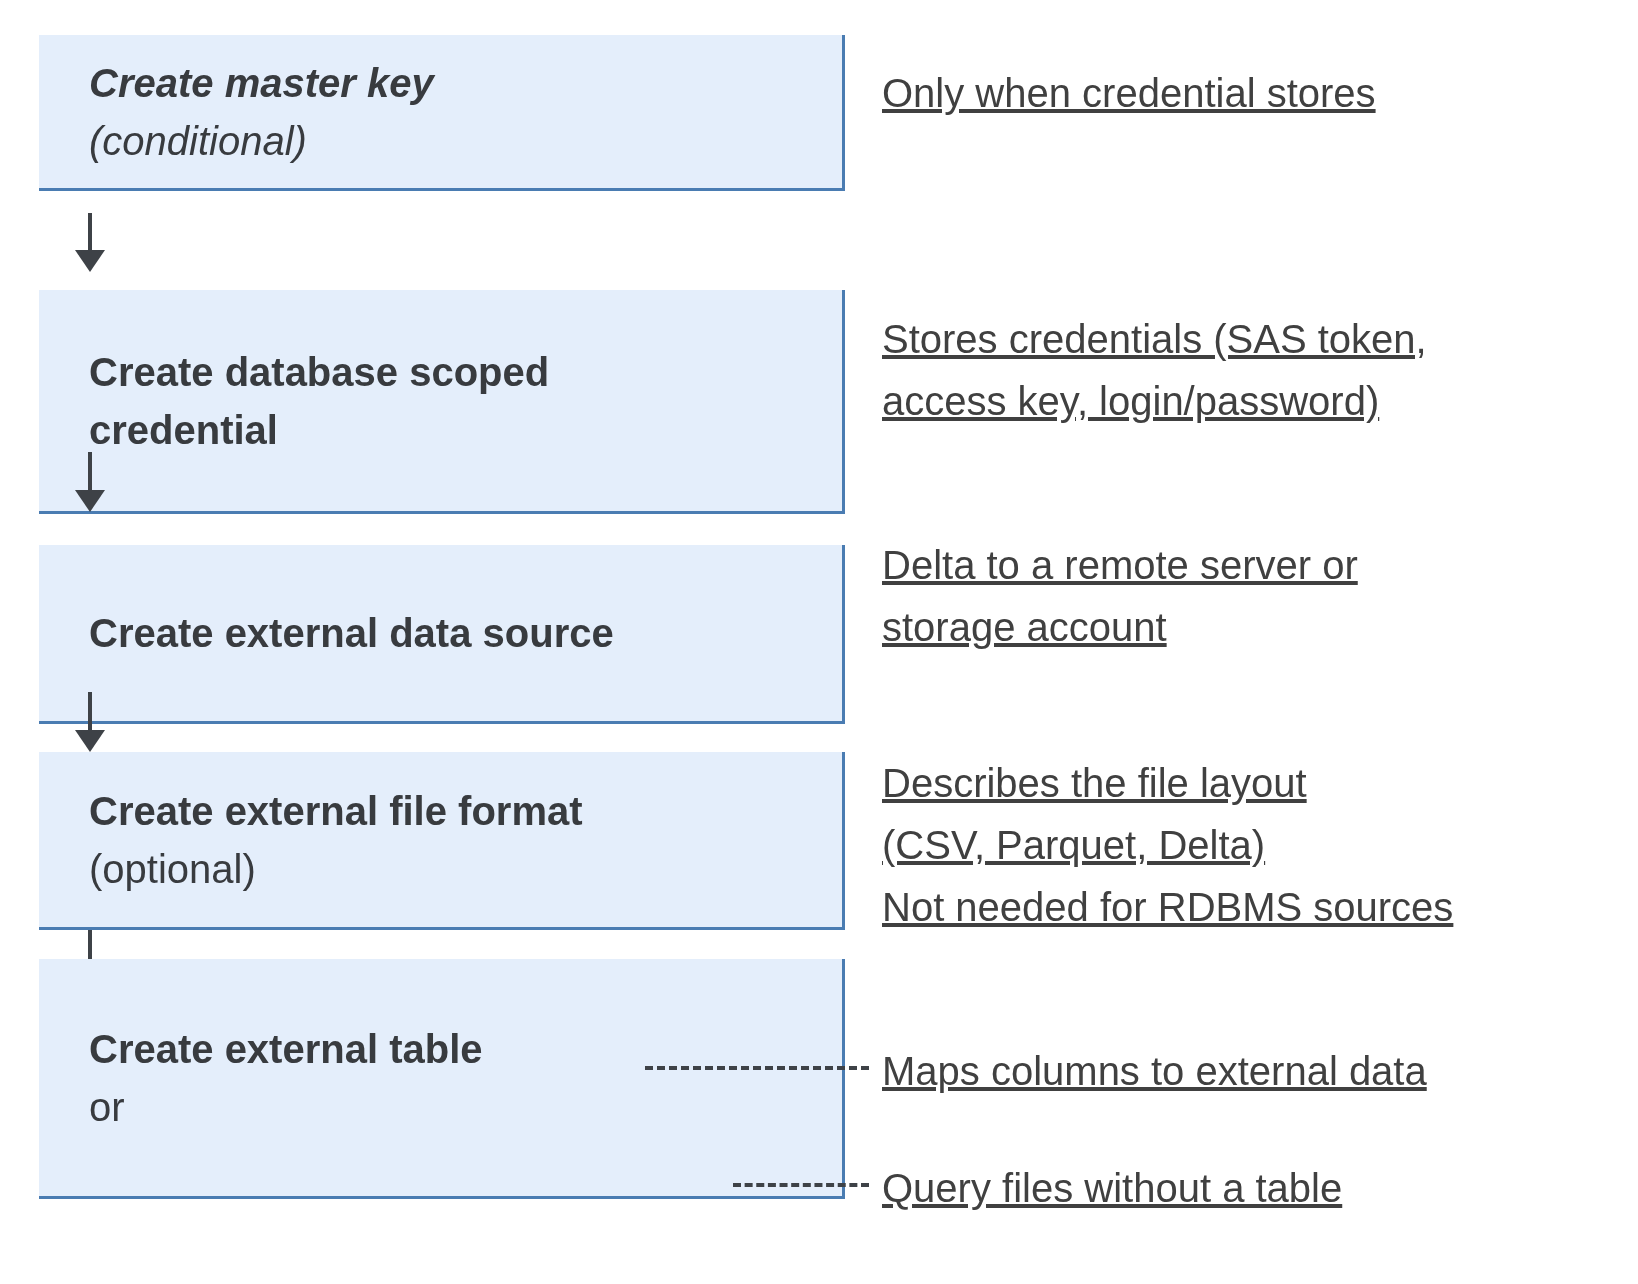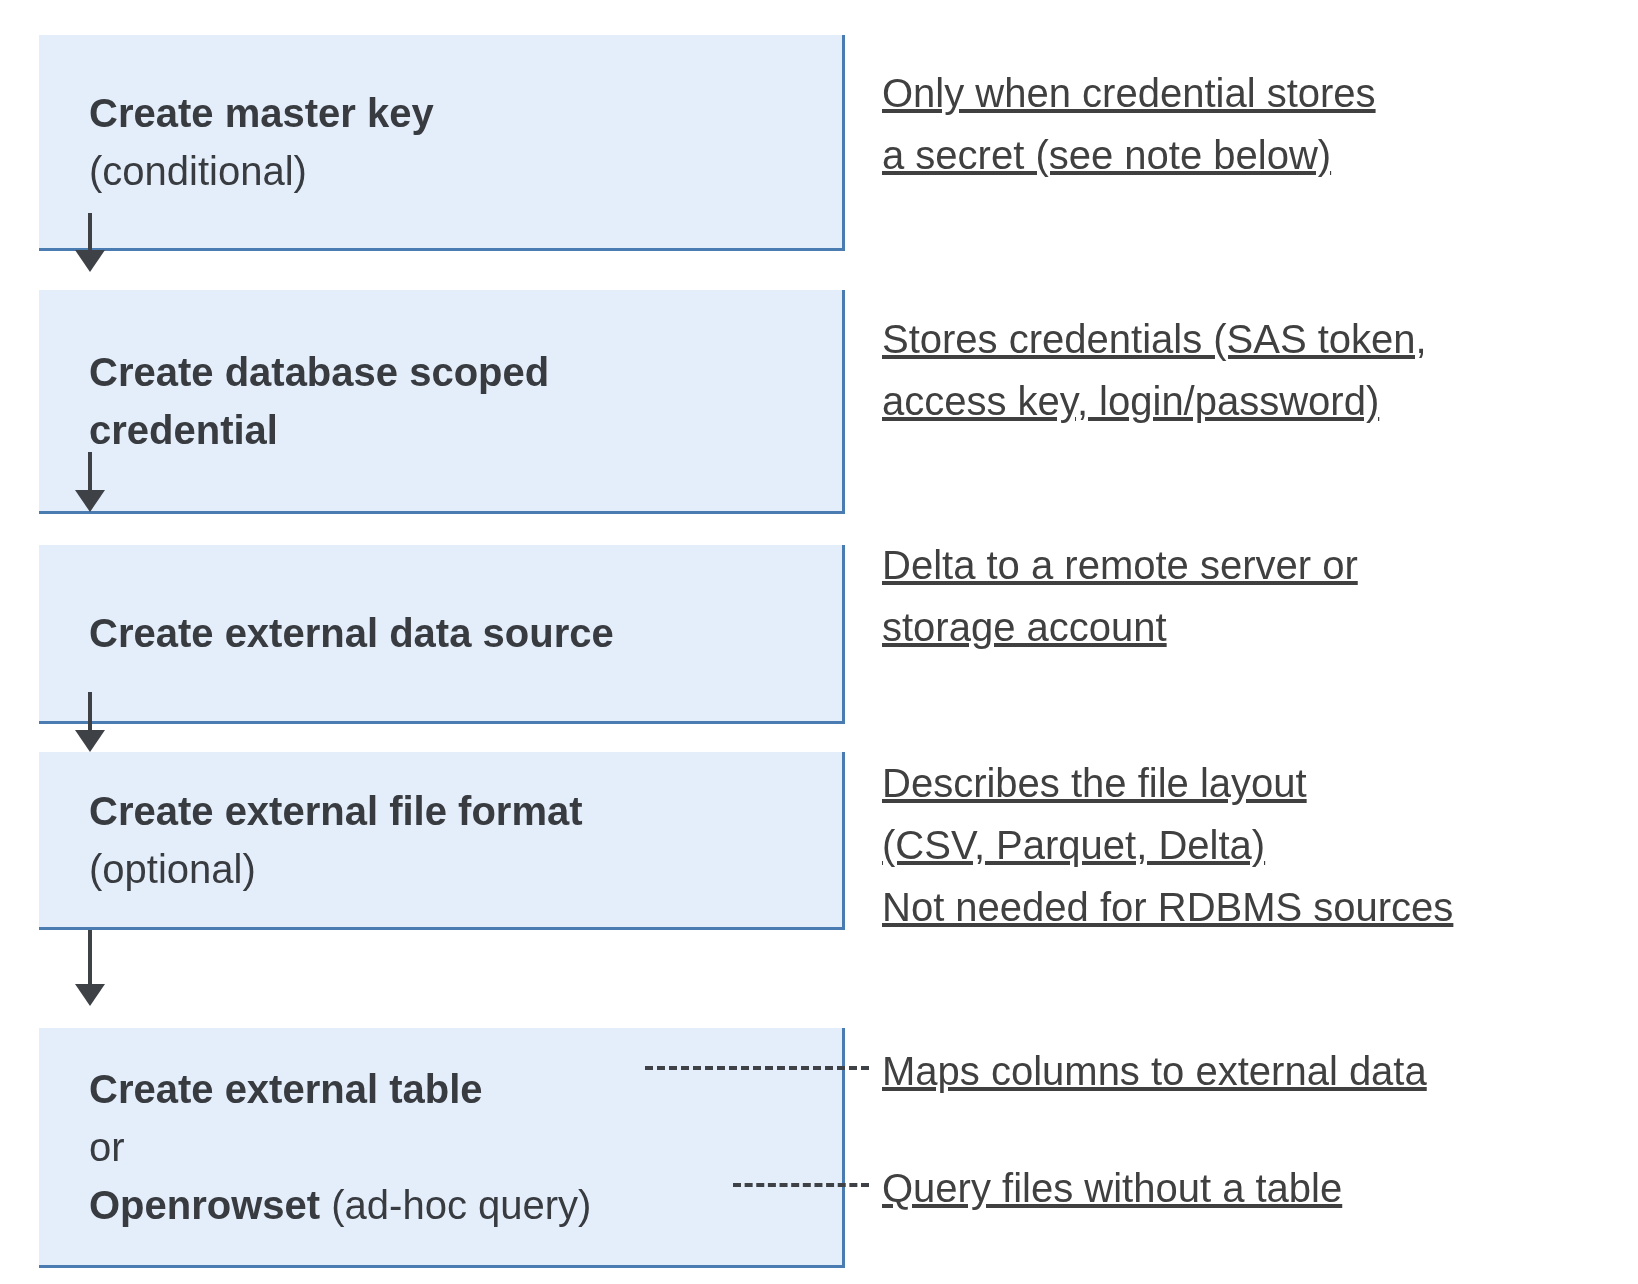--- a/index.html
+++ b/index.html
@@ -39,27 +39,26 @@
     width:0;height:0;flex:0 0 auto;
     border-left:15px solid transparent;
     border-right:15px solid transparent;
     border-top:22px solid var(--arrow);
   }
   .dash{position:absolute;height:0;border-top:4px dashed var(--arrow);}
 </style>
 </head>
 <body>
 
-<div class="stepbox" style="top:35px;height:216px;">
+<div class="stepbox" style="top:35px;height:156px;font-style:italic;">
   <div class="bline bold">Create master key</div>
   <div class="bline">(conditional)</div>
 </div>
 <div class="note" style="top:62px;">
   <div>Only when credential stores</div>
-  <div>a secret (see note below)</div>
 </div>
 
 <div class="arrow" style="top:213px;height:59px;">
   <div class="stem"></div>
   <div class="head"></div>
 </div>
 
 <div class="stepbox" style="top:272px;height:224px;margin-top:18px;">
   <div class="bline bold">Create database scoped</div>
   <div class="bline bold">credential</div>
@@ -95,24 +94,23 @@
   <div>Describes the file layout</div>
   <div>(CSV, Parquet, Delta)</div>
   <div>Not needed for RDBMS sources</div>
 </div>
 
 <div class="arrow" style="top:930px;height:76px;">
   <div class="stem"></div>
   <div class="head"></div>
 </div>
 
-<div class="stepbox" style="top:1028px;height:240px;">
+<div class="stepbox" style="top:959px;height:240px;">
   <div class="bline bold">Create external table</div>
   <div class="bline">or</div>
-  <div class="bline"><span class="bold">Openrowset</span><span> (ad-hoc query)</span></div>
 </div>
 
 <div class="dash" style="left:645px;top:1066px;width:224px;"></div>
 <div class="dash" style="left:733px;top:1183px;width:136px;"></div>
 
 <div class="note" style="top:1040px;">
   <div>Maps columns to external data</div>
 </div>
 <div class="note" style="top:1157px;">
   <div>Query files without a table</div>

